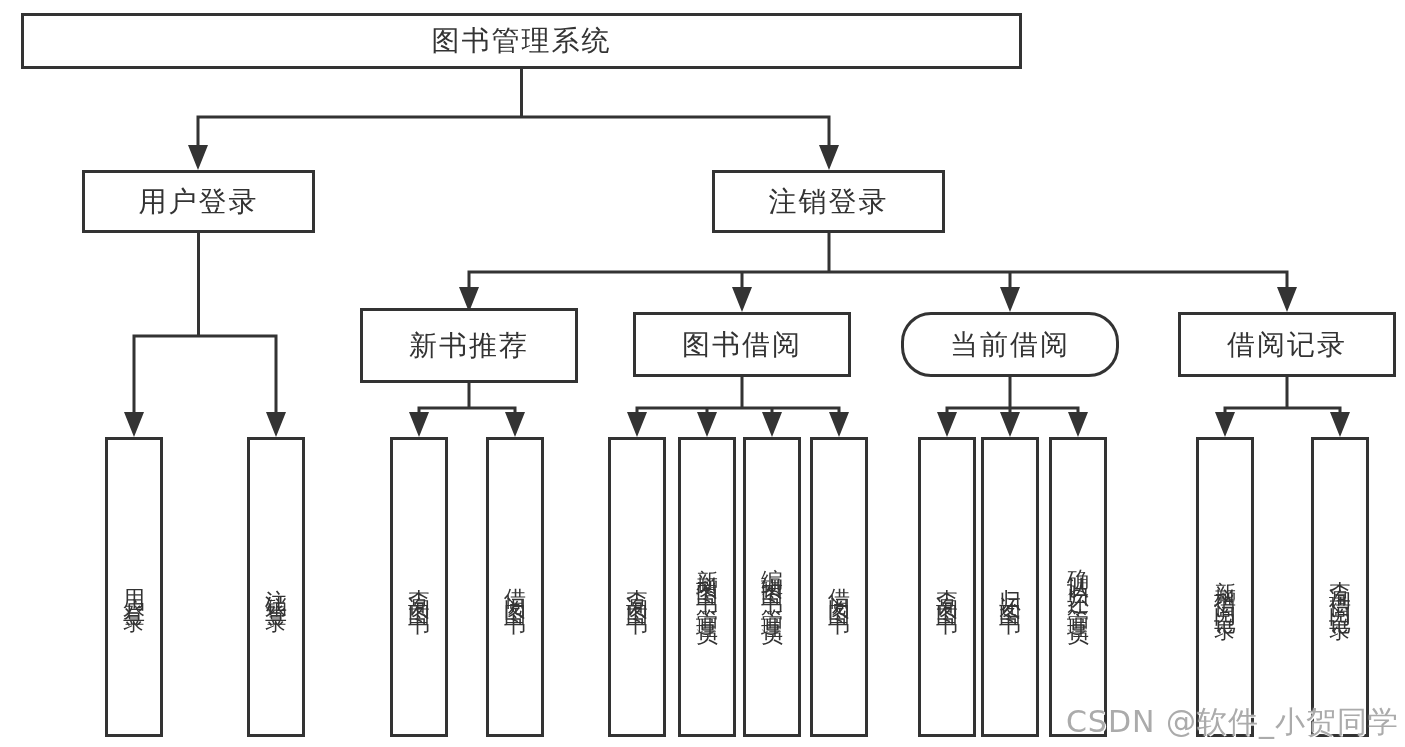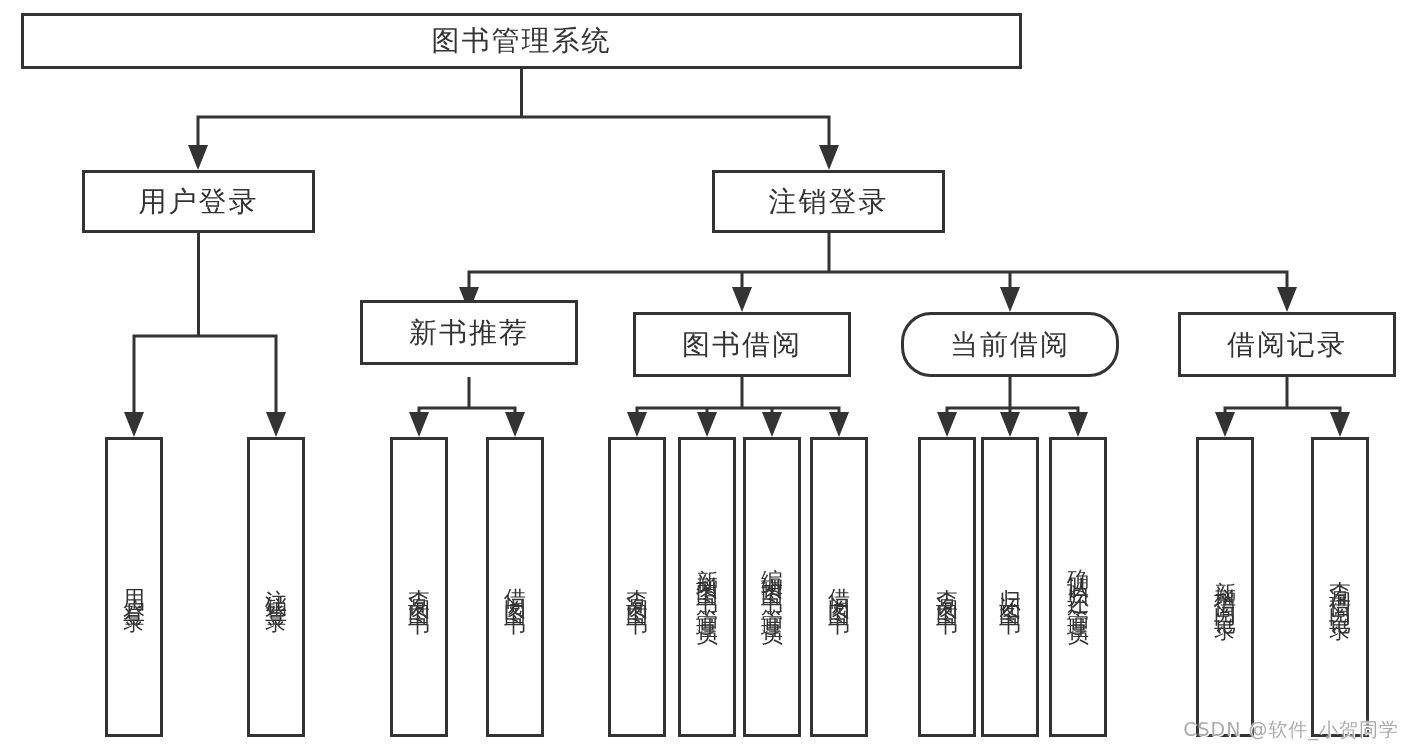--- a/index.html
+++ b/index.html
@@ -41,21 +41,21 @@
     writing-mode: vertical-rl;
     text-orientation: mixed;
     font-size: 22px;
     letter-spacing: 8px;
     line-height: 1;
   }
   .watermark {
     position: absolute;
     right: 6px;
     bottom: 4px;
-    font-size: 19px;
+    font-size: 30px;
     letter-spacing: 1px;
     color: var(--watermark);
     text-shadow: 0 0 2px #ffffff, 1px 1px 0 #ffffff;
     white-space: nowrap;
     z-index: 5;
   }
 </style>
 </head>
 <body>
 
@@ -93,21 +93,21 @@
         M1215 412 L1235 412 L1225 437 Z
         M1330 412 L1350 412 L1340 437 Z"></path>
     </g>
   </svg>
 
   <div class="node h" style="left:21px; top:13px; width:1001px; height:56px;">图书管理系统</div>
 
   <div class="node h" style="left:82px; top:170px; width:233px; height:63px;">用户登录</div>
   <div class="node h" style="left:712px; top:170px; width:233px; height:63px;">注销登录</div>
 
-  <div class="node h" style="left:360px; top:300px; width:218px; height:65px;">新书推荐</div>
+  <div class="node h" style="left:360px; top:308px; width:218px; height:75px;">新书推荐</div>
   <div class="node h" style="left:633px; top:312px; width:218px; height:65px;text-align:center;">图书借阅</div>
   <div class="node h" style="left:901px; top:312px; width:218px; height:65px;border-radius:30px;">当前借阅</div>
   <div class="node h" style="left:1178px; top:312px; width:218px; height:65px;">借阅记录</div>
 
   <div class="node v" style="left:105px; top:437px; width:58px; height:300px;">用户登录</div>
   <div class="node v" style="left:247px; top:437px; width:58px; height:300px;">注销登录</div>
 
   <div class="node v" style="left:390px; top:437px; width:58px; height:300px;">查询图书</div>
   <div class="node v" style="left:486px; top:437px; width:58px; height:300px;">借阅图书</div>
 

